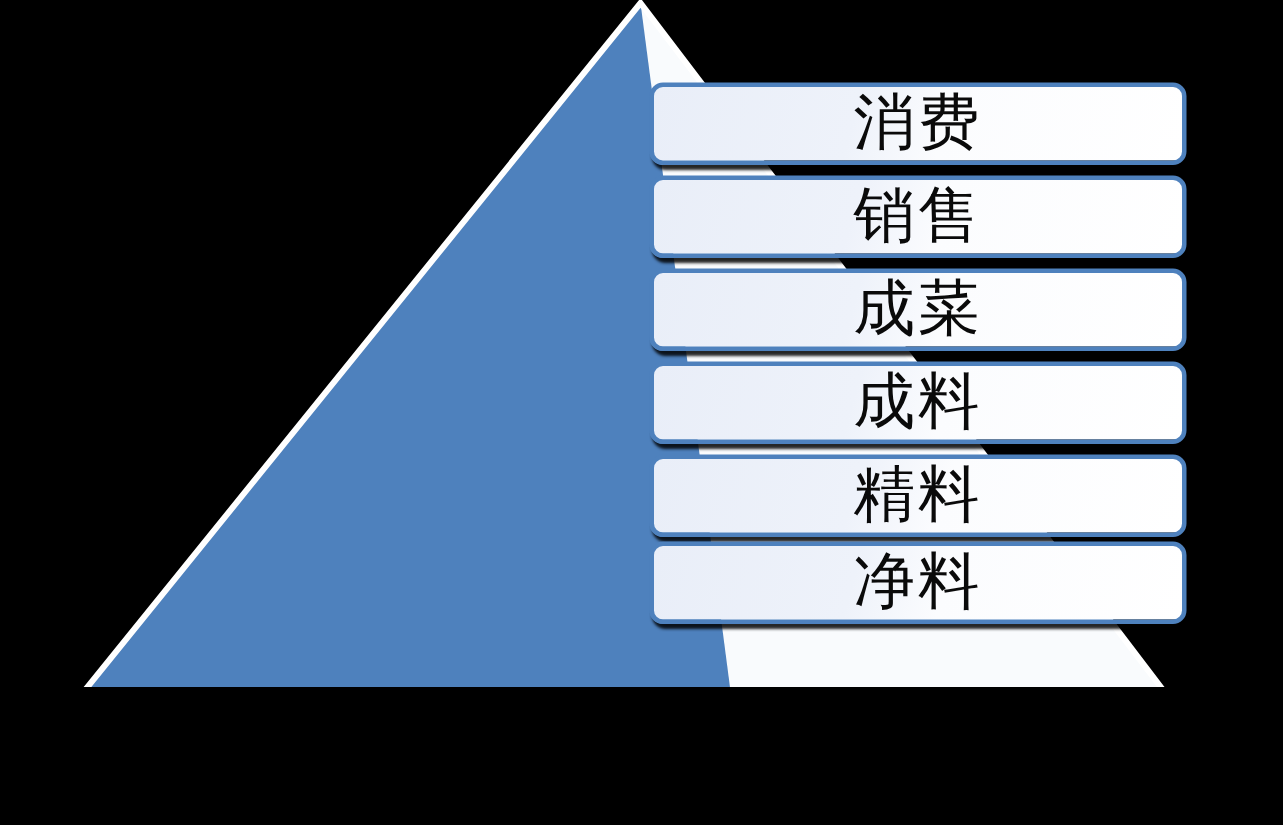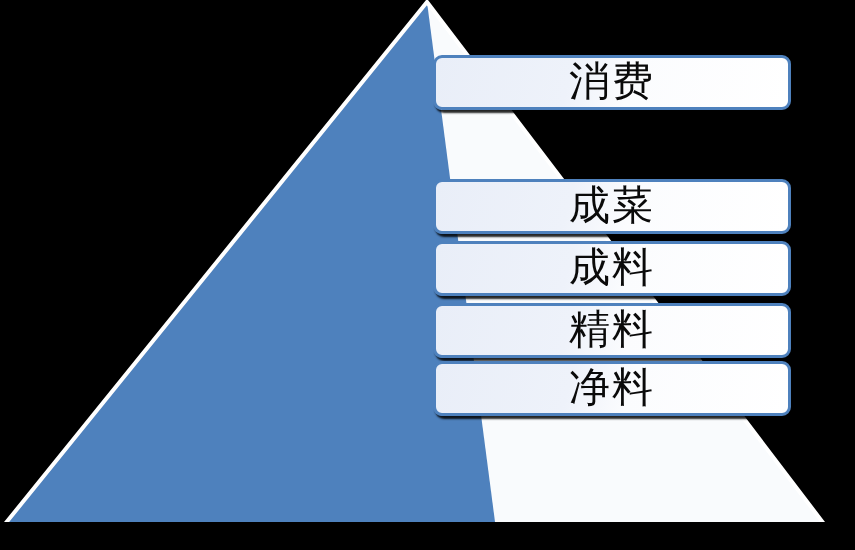--- a/index.html
+++ b/index.html
@@ -3,21 +3,21 @@
 <meta charset="utf-8">
 <style>
   html, body {
     margin: 0;
     padding: 0;
     background: #000000;
   }
   #stage {
     position: relative;
     width: 855px;
-    height: 522px;
+    height: 458px;
     background: #000000;
     overflow: hidden;
     font-family: "DejaVu Serif", "Liberation Serif", serif;
   }
 
   
   .pyramid-layer {
     position: absolute;
     inset: 0;
     width: 855px;
@@ -88,20 +88,23 @@
       <polygon points="427,2 840,545 -12,545" fill="none" stroke="#FFFFFF" stroke-width="4"></polygon>
     </g>
   </svg>
 
   <div class="levels">
 
     <div class="level-box b0">
       <span class="level-label">消费</span>
     </div>
 
+    <div class="level-box b1">
+      <span class="level-label">销售</span>
+    </div>
 
     <div class="level-box b2">
       <span class="level-label">成菜</span>
     </div>
 
     <div class="level-box b3">
       <span class="level-label">成料</span>
     </div>
 
     <div class="level-box b4">

